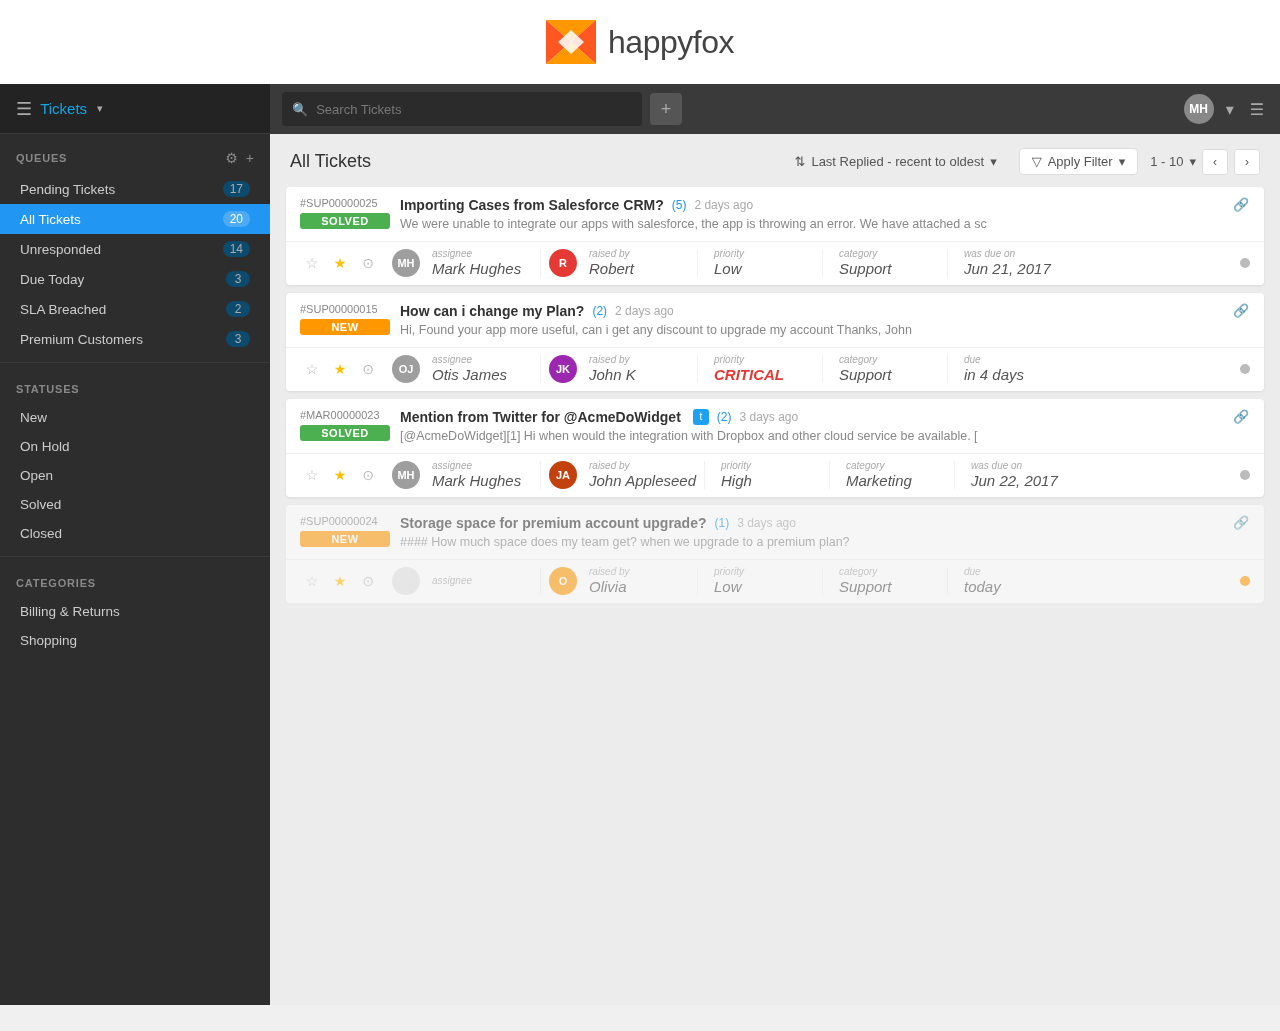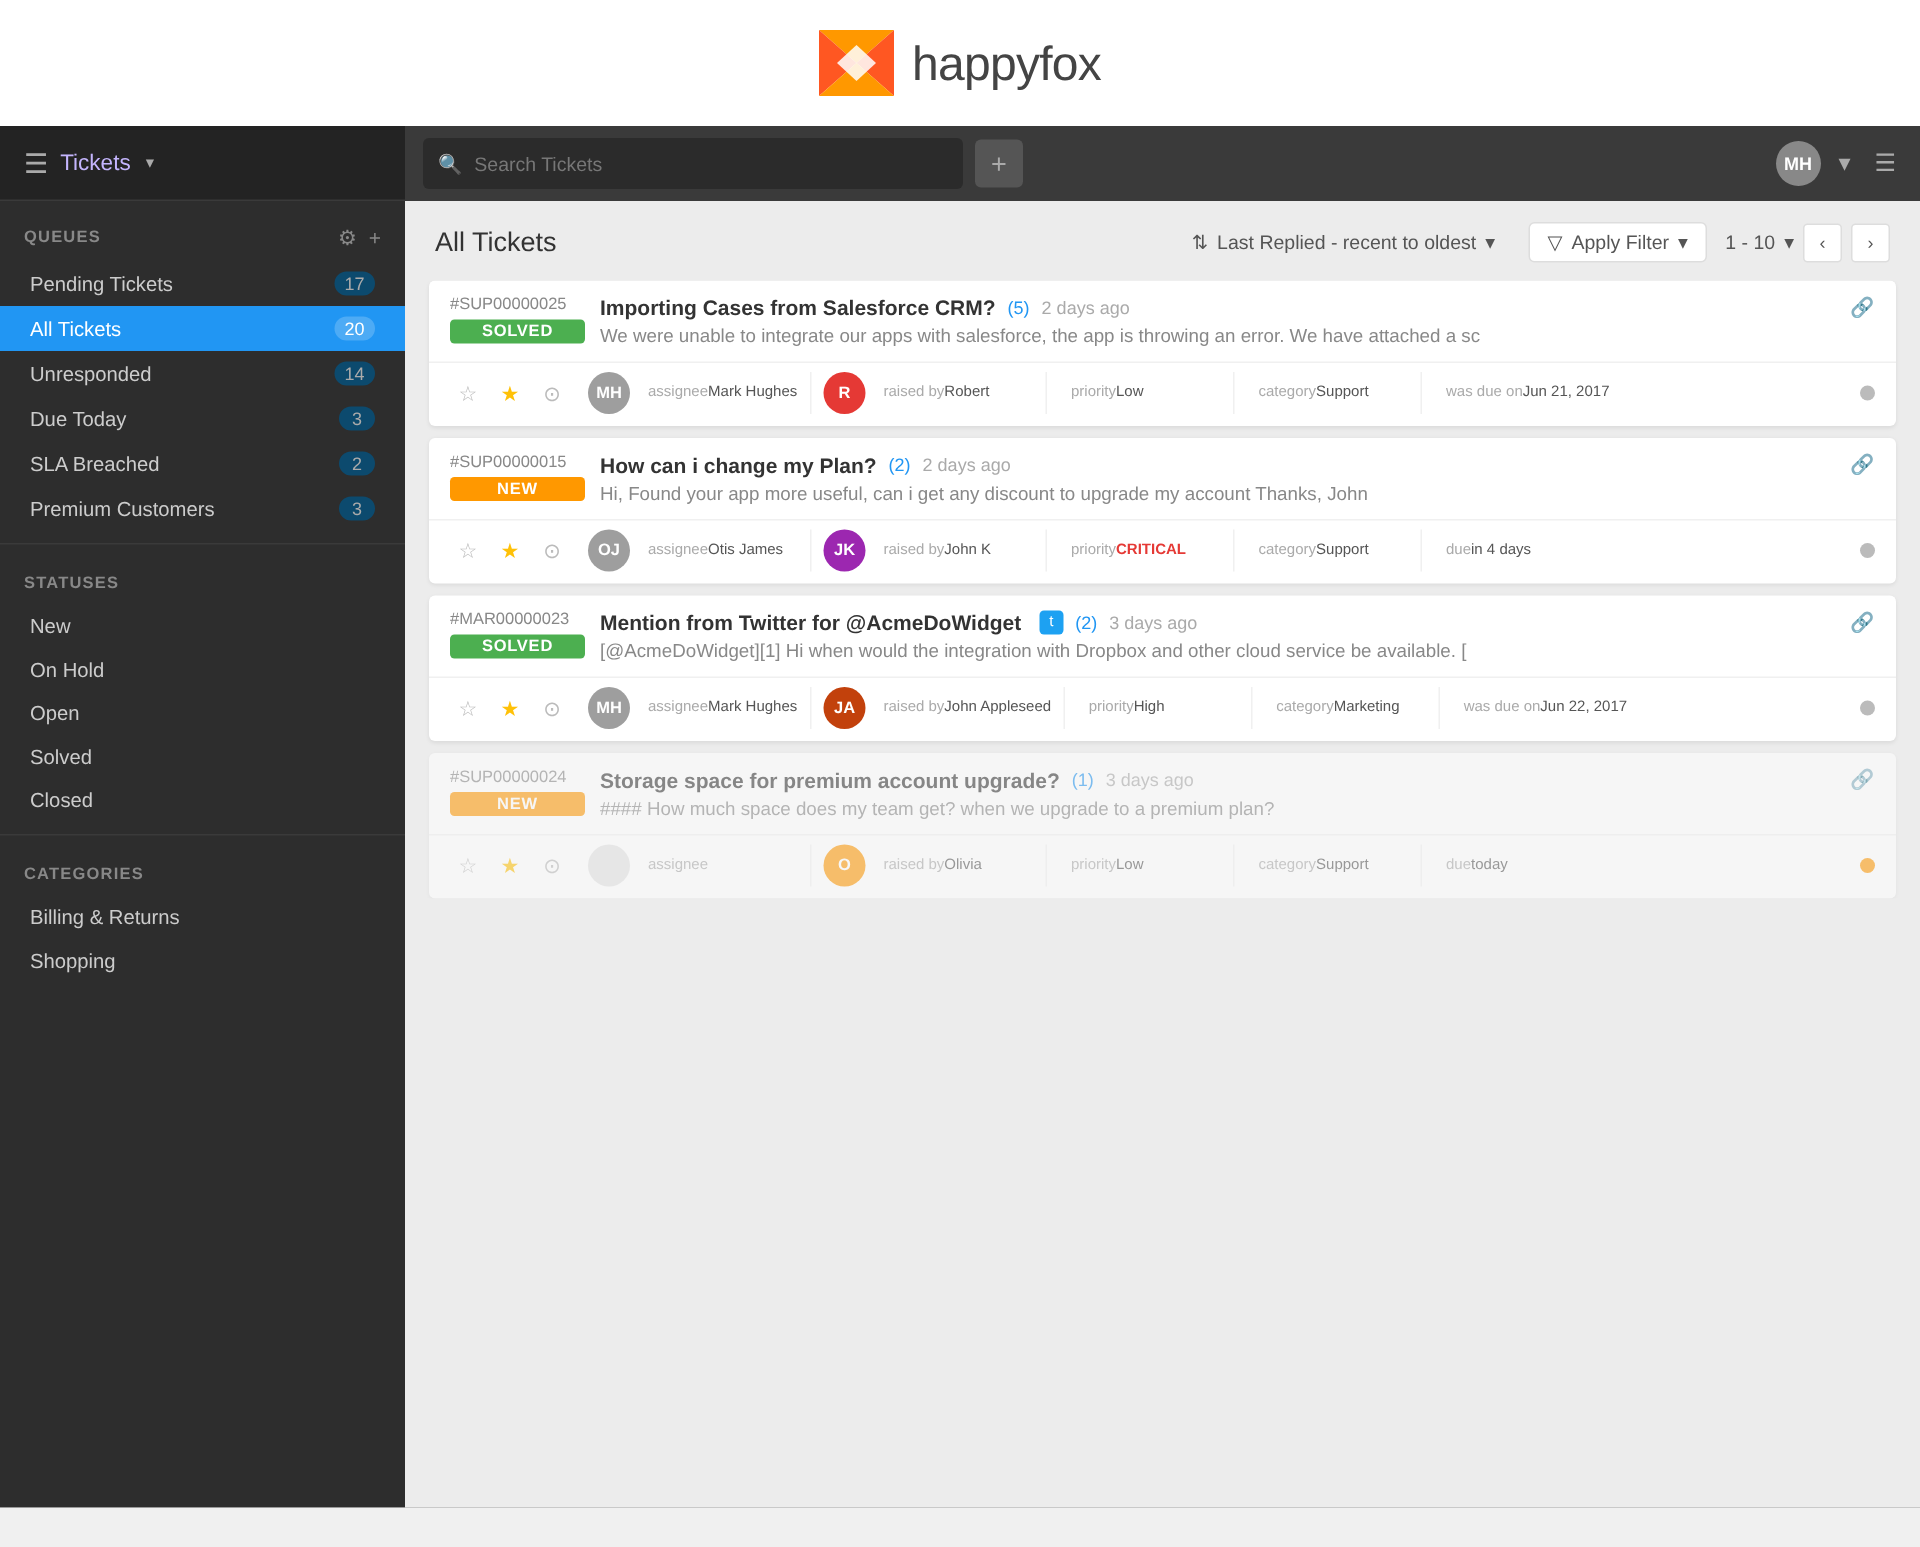--- a/index.html
+++ b/index.html
@@ -49,21 +49,21 @@
       height: 50px;
       background: #232323;
       border-bottom: 1px solid #3a3a3a;
       gap: 8px;
     }
     .sidebar-top-bar .tickets-icon {
       color: #aaa;
       font-size: 18px;
     }
     .sidebar-top-bar .tickets-label {
-      color: #c4b5fd;
+      color: #0ea5e9;
       font-size: 15px;
       font-weight: 500;
     }
     .sidebar-top-bar .dropdown-arrow {
       color: #aaa;
       font-size: 11px;
       margin-left: 2px;
     }
 
     .sidebar-section {
@@ -376,32 +376,33 @@
       justify-content: center;
       color: #bbb;
       font-size: 14px;
       cursor: pointer;
       border-radius: 3px;
     }
     .meta-icon.star-filled { color: #FFC107; }
 
     .meta-field {
       display: flex;
-      flex-direction: row;
+      flex-direction: column;
       margin-left: 8px;
       min-width: 100px;
+      font-style: italic;
     }
     .meta-label {
       font-size: 10px;
       color: #aaa;
       text-transform: lowercase;
       margin-bottom: 1px;
     }
     .meta-value {
-      font-size: 10px;
+      font-size: 15px;
       color: #555;
       font-weight: 500;
     }
     .meta-value.critical { color: #e53935; font-weight: 700; }
 
     .meta-avatar {
       width: 28px;
       height: 28px;
       border-radius: 50%;
       display: flex;

